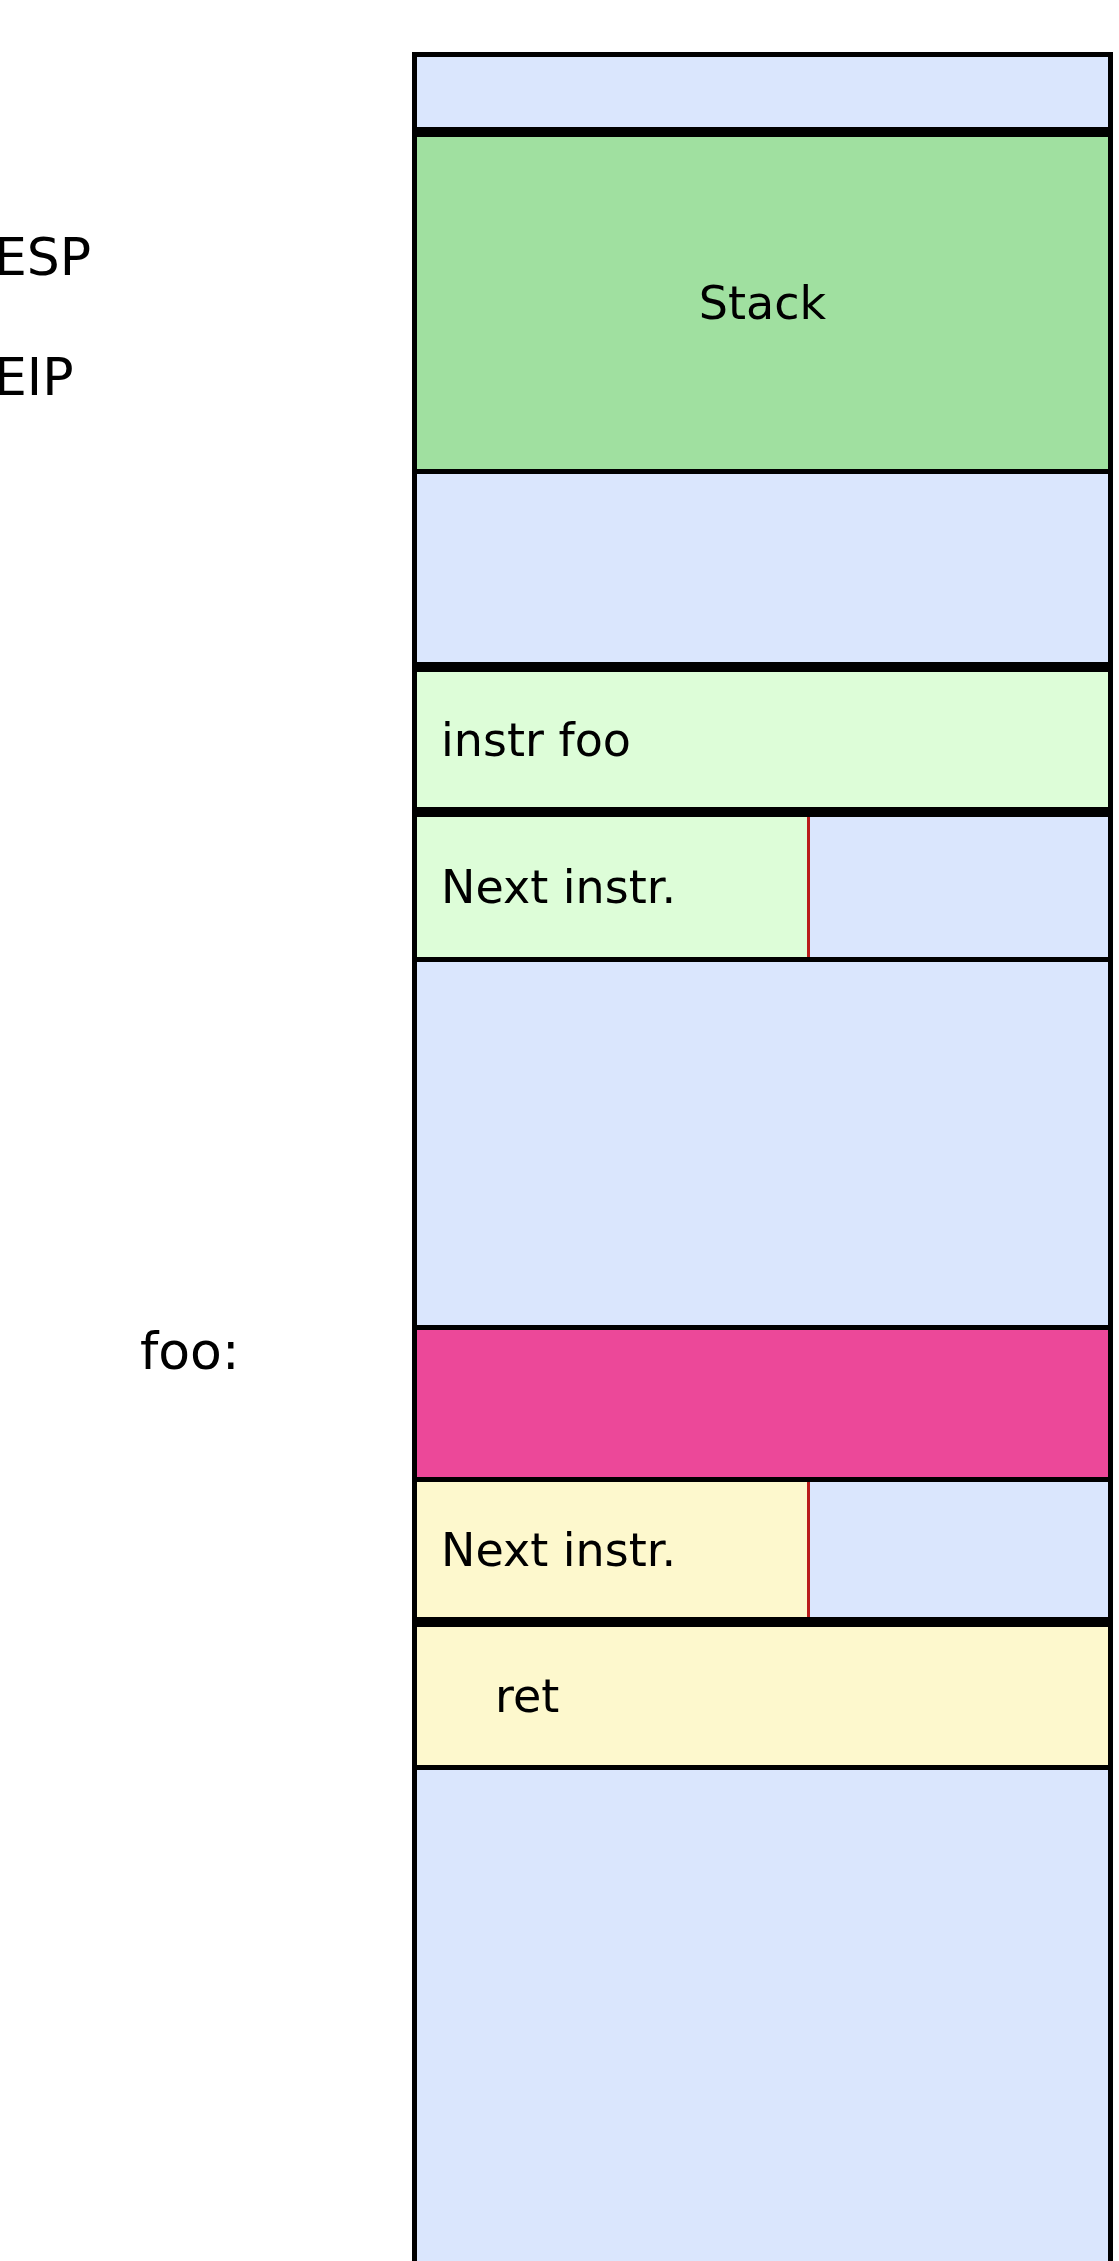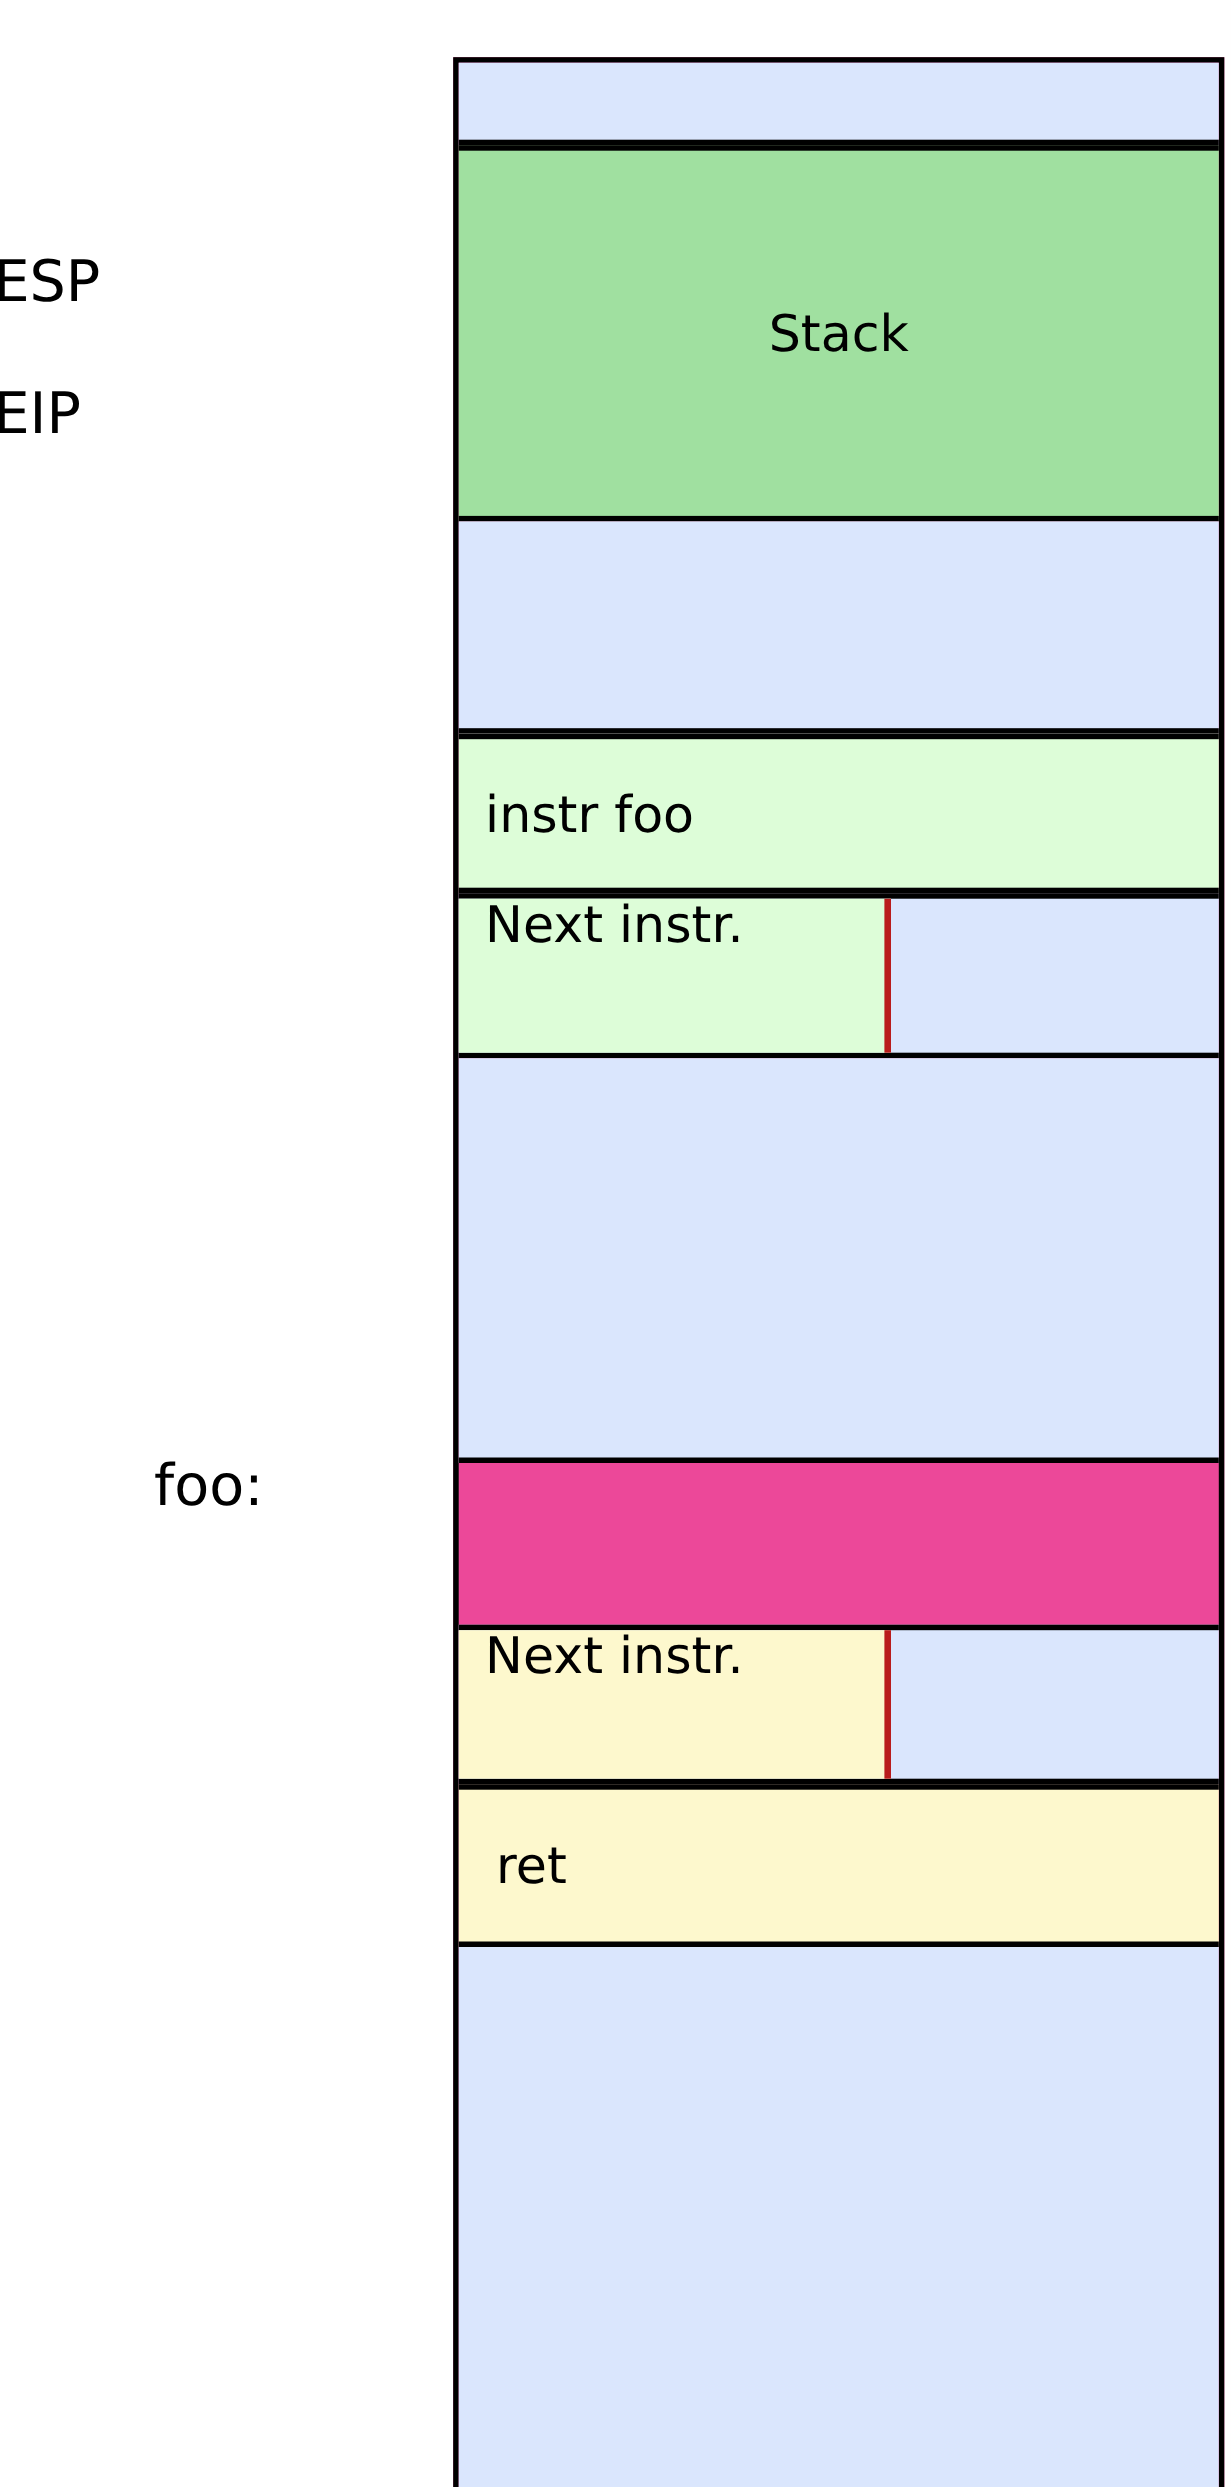--- a/index.html
+++ b/index.html
@@ -60,23 +60,24 @@
   .band-split {
     border-top: 5px solid #000000;
     border-bottom: 5px solid #000000;
     background: #dae6fd;
   }
   .band-split .halfbox {
     position: absolute;
     left: 0;
     top: 0;
     bottom: 0;
-    border-right: 6px solid #b91c1c;
+    border-right: 3px solid #b91c1c;
     box-sizing: border-box;
     display: flex;
+    align-items: center;
   }
 
   .cell-text {
     font-family: "DejaVu Sans", sans-serif;
     font-size: 46px;
     line-height: 46px;
     color: #000000;
     white-space: nowrap;
   }
   .cell-text.left   { padding-left: 24px; }
@@ -120,19 +121,19 @@
 
   <div class="band c-blue" style="top:905px; height:368px; border-bottom:5px solid #000;"></div>
 
 
   <div class="band band-split" style="top:1420px; height:145px;">
     <div class="halfbox c-yellow" style="width:393px;">
       <span class="cell-text left">Next instr.</span>
     </div>
   </div>
 
-  <div class="band band-full c-yellow" style="top:1565px; height:148px;">
+  <div class="band band-full c-yellow" style="top:1565px; height:148px;padding-left:44px;">
     <span class="cell-text left2">ret</span>
   </div>
 
   <div class="band c-blue" style="top:1713px; height:497px;"></div>
 
 </div>
 
 </body></html>

